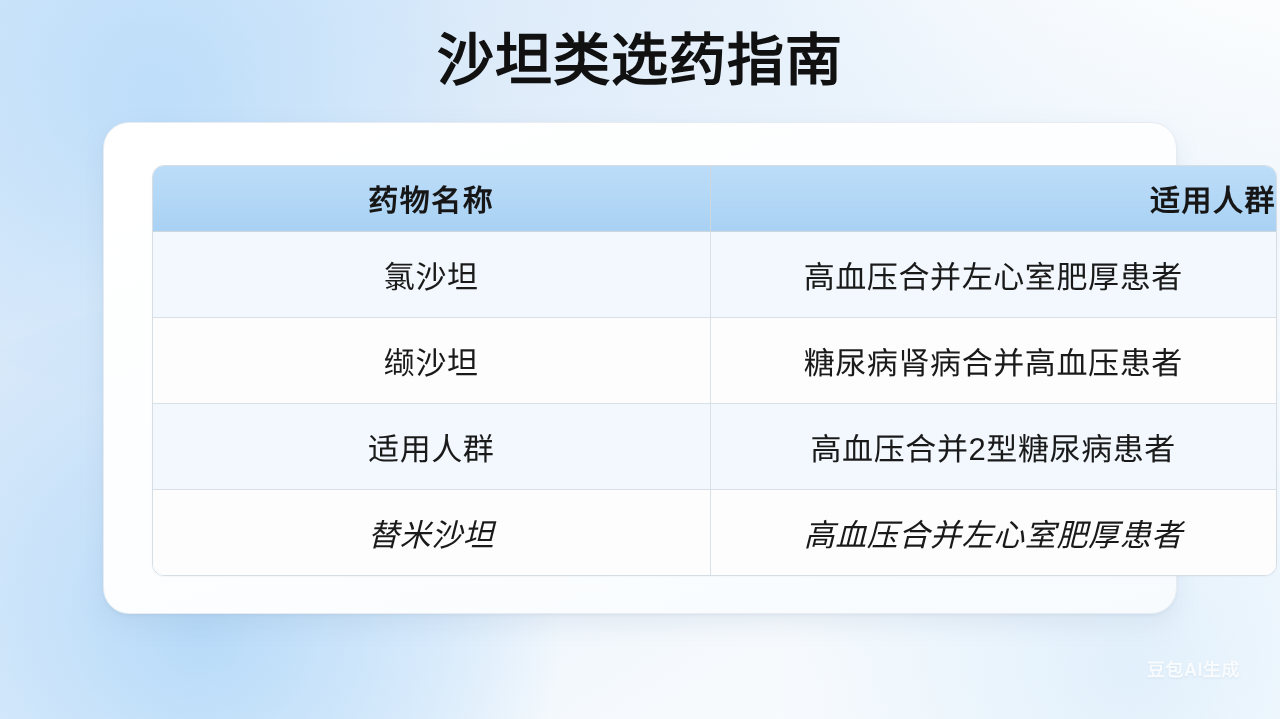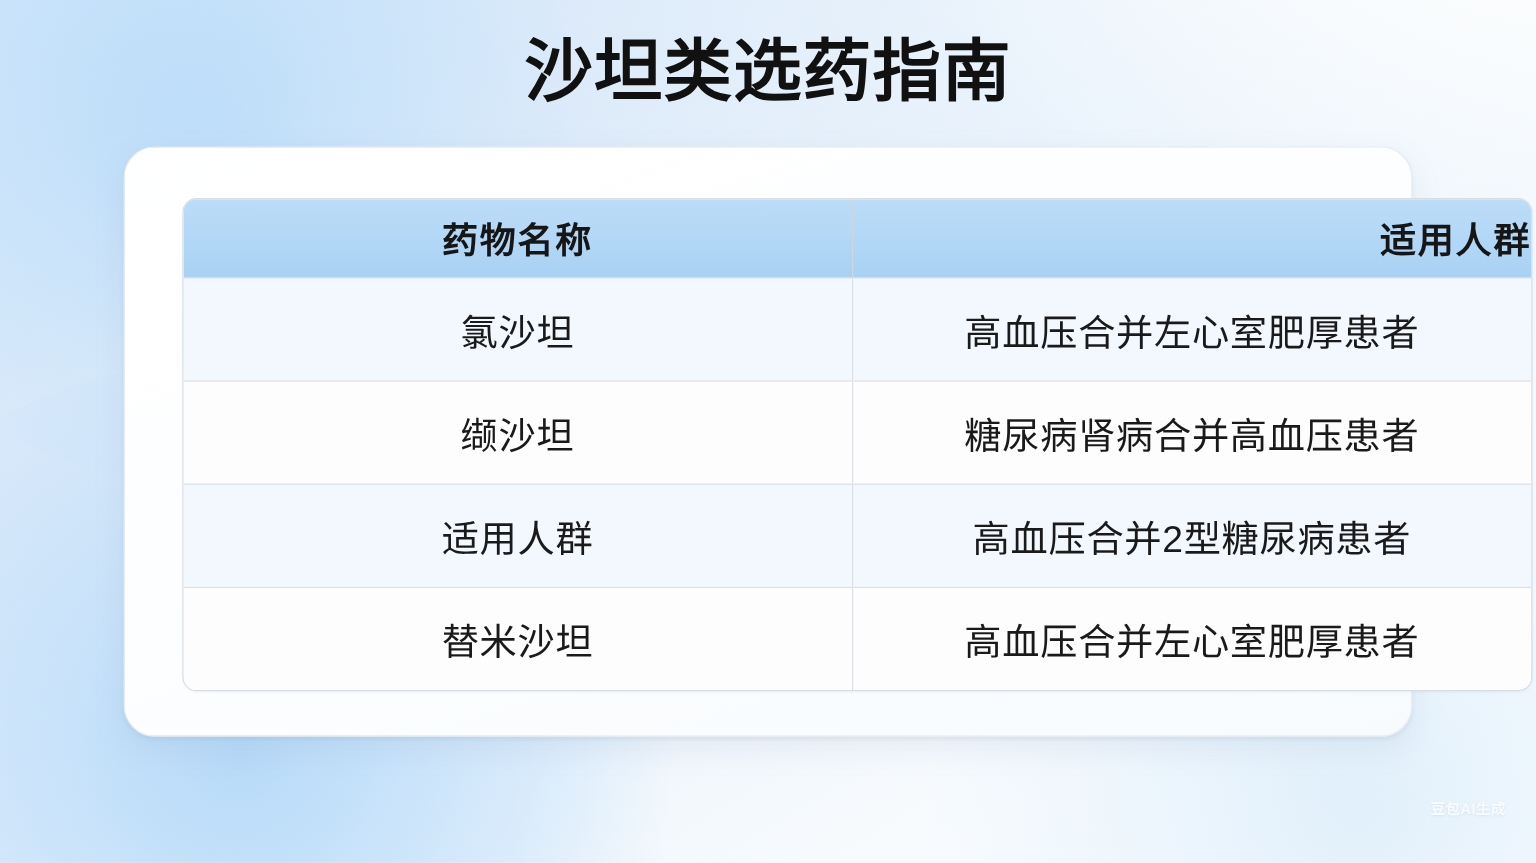--- a/index.html
+++ b/index.html
@@ -129,28 +129,29 @@
     border-left: 1px solid #d9e0e6;
   }
   table.drug-table tbody tr:nth-child(odd) td {
     background: #f2f8fd;
   }
   table.drug-table tbody tr:nth-child(even) td {
     background: #fdfdfe;
   }
   table.drug-table tbody tr:last-child td {
     border-bottom: none;
+    font-style: italic;
   }
 
   
   .watermark {
     position: absolute;
-    right: 25px;
+    right: 40px;
     bottom: 38px;
-    font-size: 12px;
+    font-size: 18px;
     font-weight: 700;
     letter-spacing: 0.5px;
     color: rgba(255,255,255,0.82);
     text-shadow: 0 1px 2px rgba(160,185,210,0.25);
     font-family: "Liberation Sans", "DejaVu Sans", sans-serif;
     user-select: none;
   }
 </style>
 </head>
 <body>

